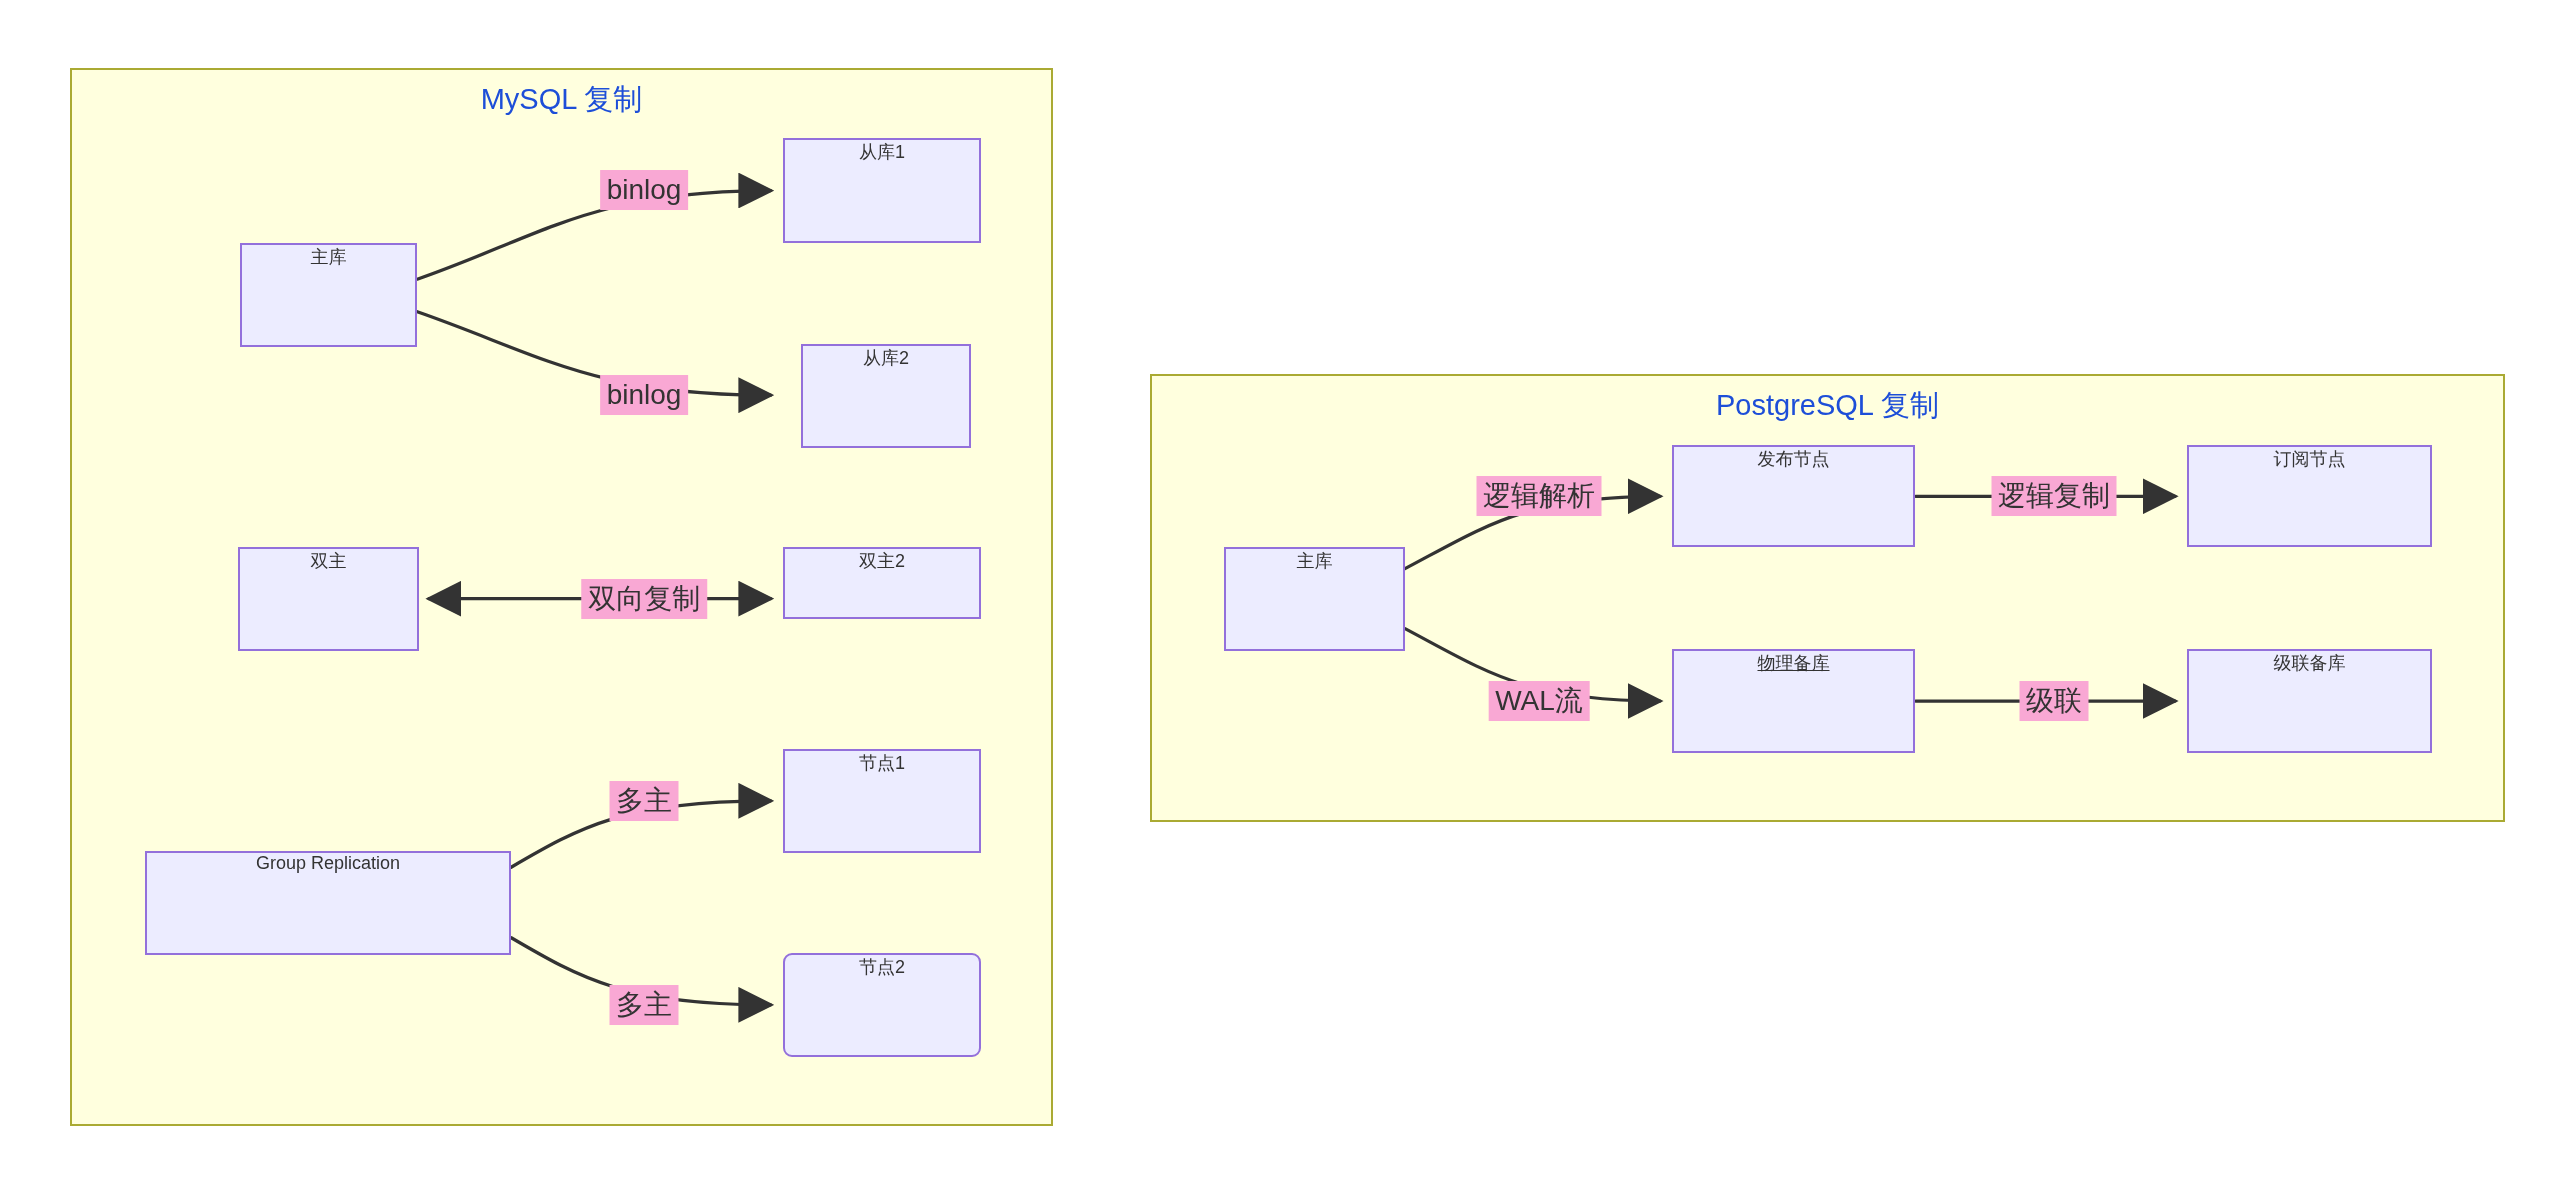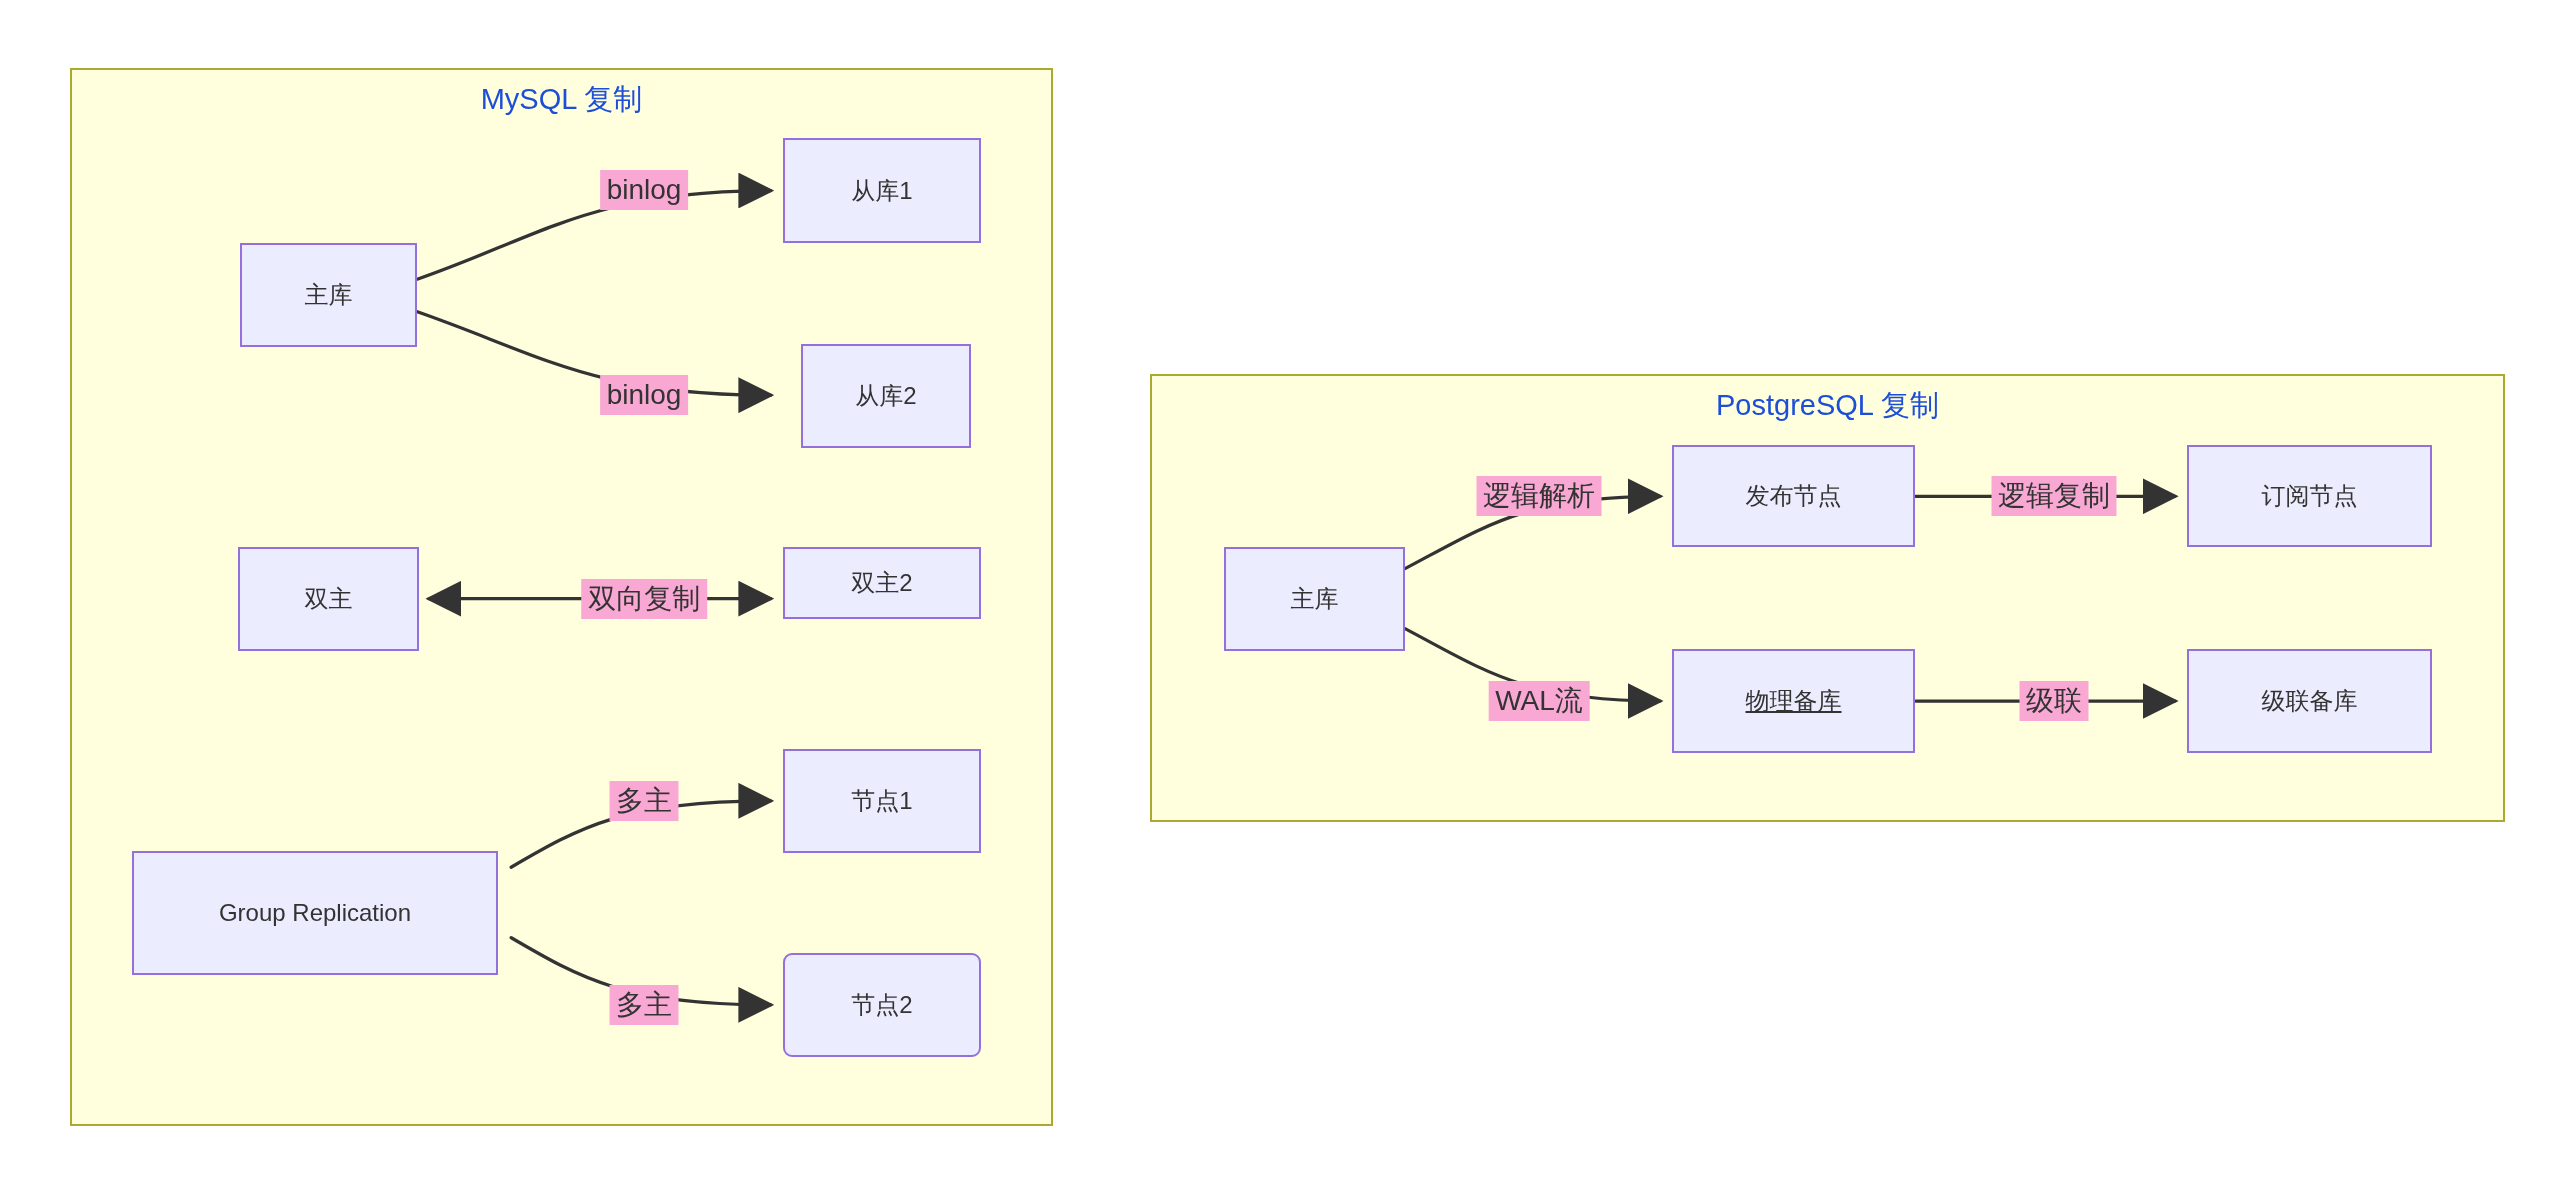--- a/index.html
+++ b/index.html
@@ -47,33 +47,33 @@
     stroke-width: 5px;
     stroke-linecap: round;
   }
   
   .node {
     position: absolute;
     background: #ececff;
     border: 2px solid #9370db;
     box-sizing: border-box;
     display: flex;
-    align-items: center;
+    align-items: flex-start;
     justify-content: center;
-    font-size: 24px;
+    font-size: 18px;
     color: #333333;
     white-space: nowrap;
     z-index: 2;
   }
   .n-my-primary   { left: 240px;  top: 243px;  width: 177px; height: 104px; }
   .n-replica1     { left: 783px; top: 138px;  width: 198px; height: 105px; }
   .n-replica2     { left: 801px; top: 344px;  width: 170px; height: 104px; }
   .n-dual1        { left: 238px;  top: 547px;  width: 181px; height: 104px; }
   .n-dual2        { left: 783px; top: 547px;  width: 198px; height: 72px; }
-  .n-group        { left: 132px;  top: 851px; width: 366px; height: 124px; }
+  .n-group        { left: 145px;  top: 851px; width: 366px; height: 104px; }
   .n-member1      { left: 783px; top: 749px; width: 198px; height: 104px; }
   .n-member2      { left: 783px; top: 953px; width: 198px; height: 104px; border-radius: 9px; }
   .n-pg-primary   { left: 1224px; top: 547px;  width: 181px; height: 104px; }
   .n-publisher    { left: 1672px; top: 445px;  width: 243px; height: 102px; }
   .n-subscriber   { left: 2187px; top: 445px;  width: 245px; height: 102px; }
   .n-physical     { left: 1672px; top: 649px;  width: 243px; height: 104px; text-decoration: underline; }
   .n-cascade      { left: 2187px; top: 649px;  width: 245px; height: 104px; }
   
   .edge-label {
     position: absolute;

